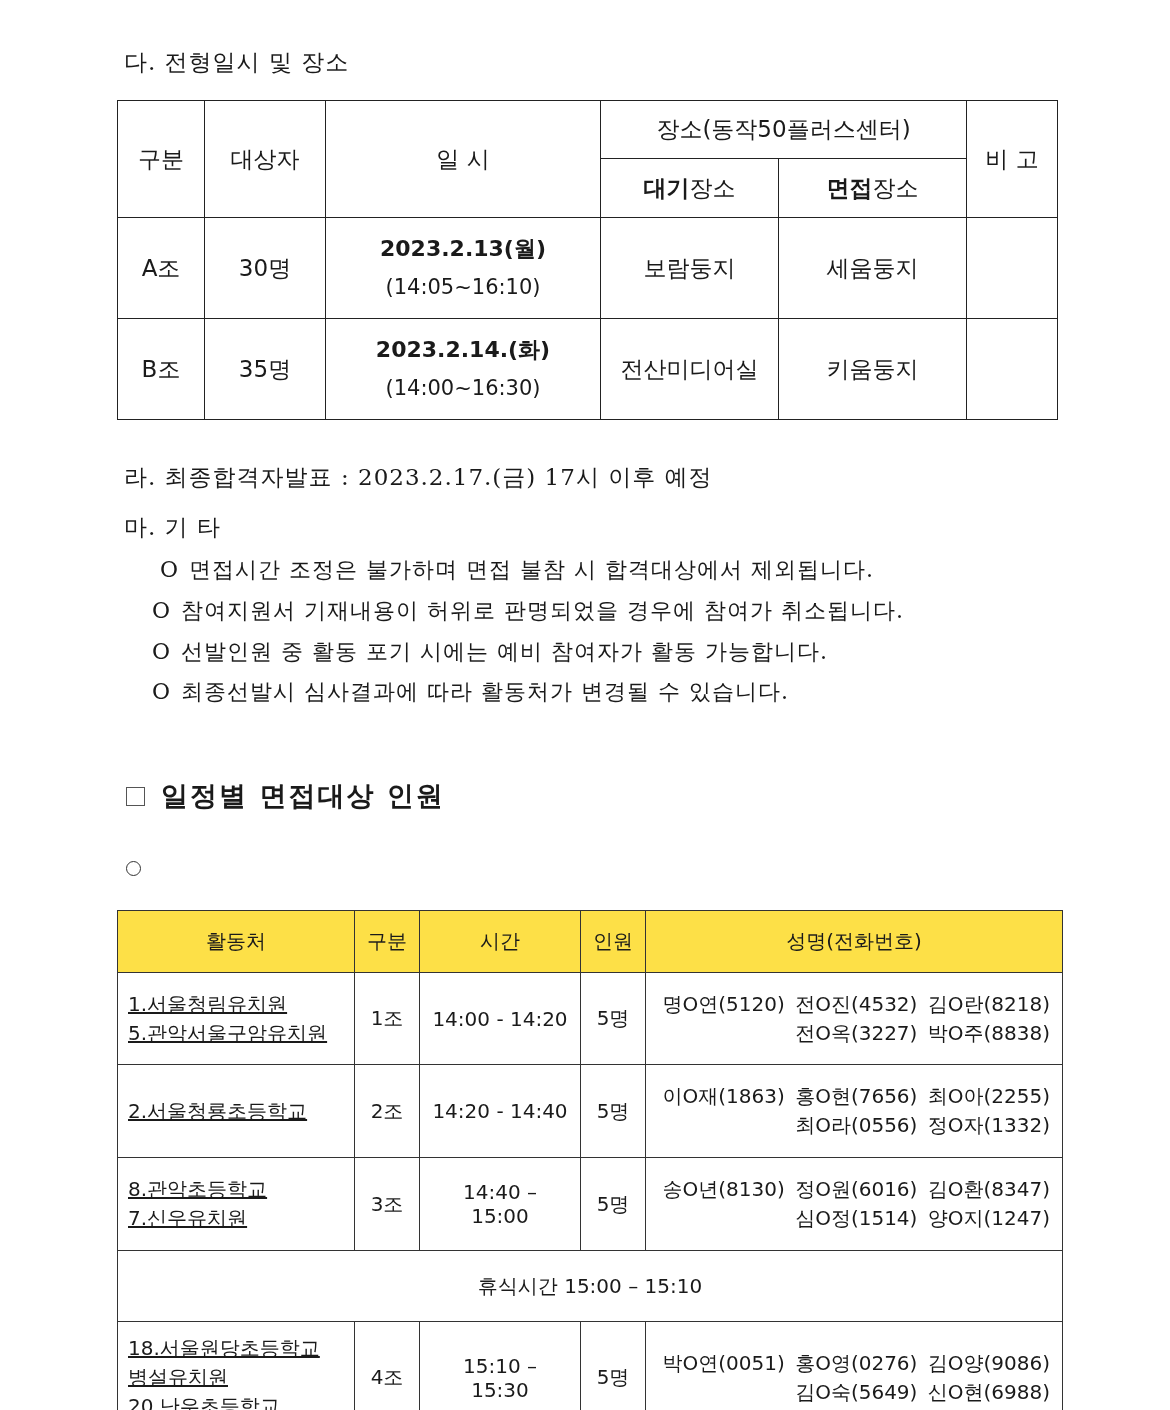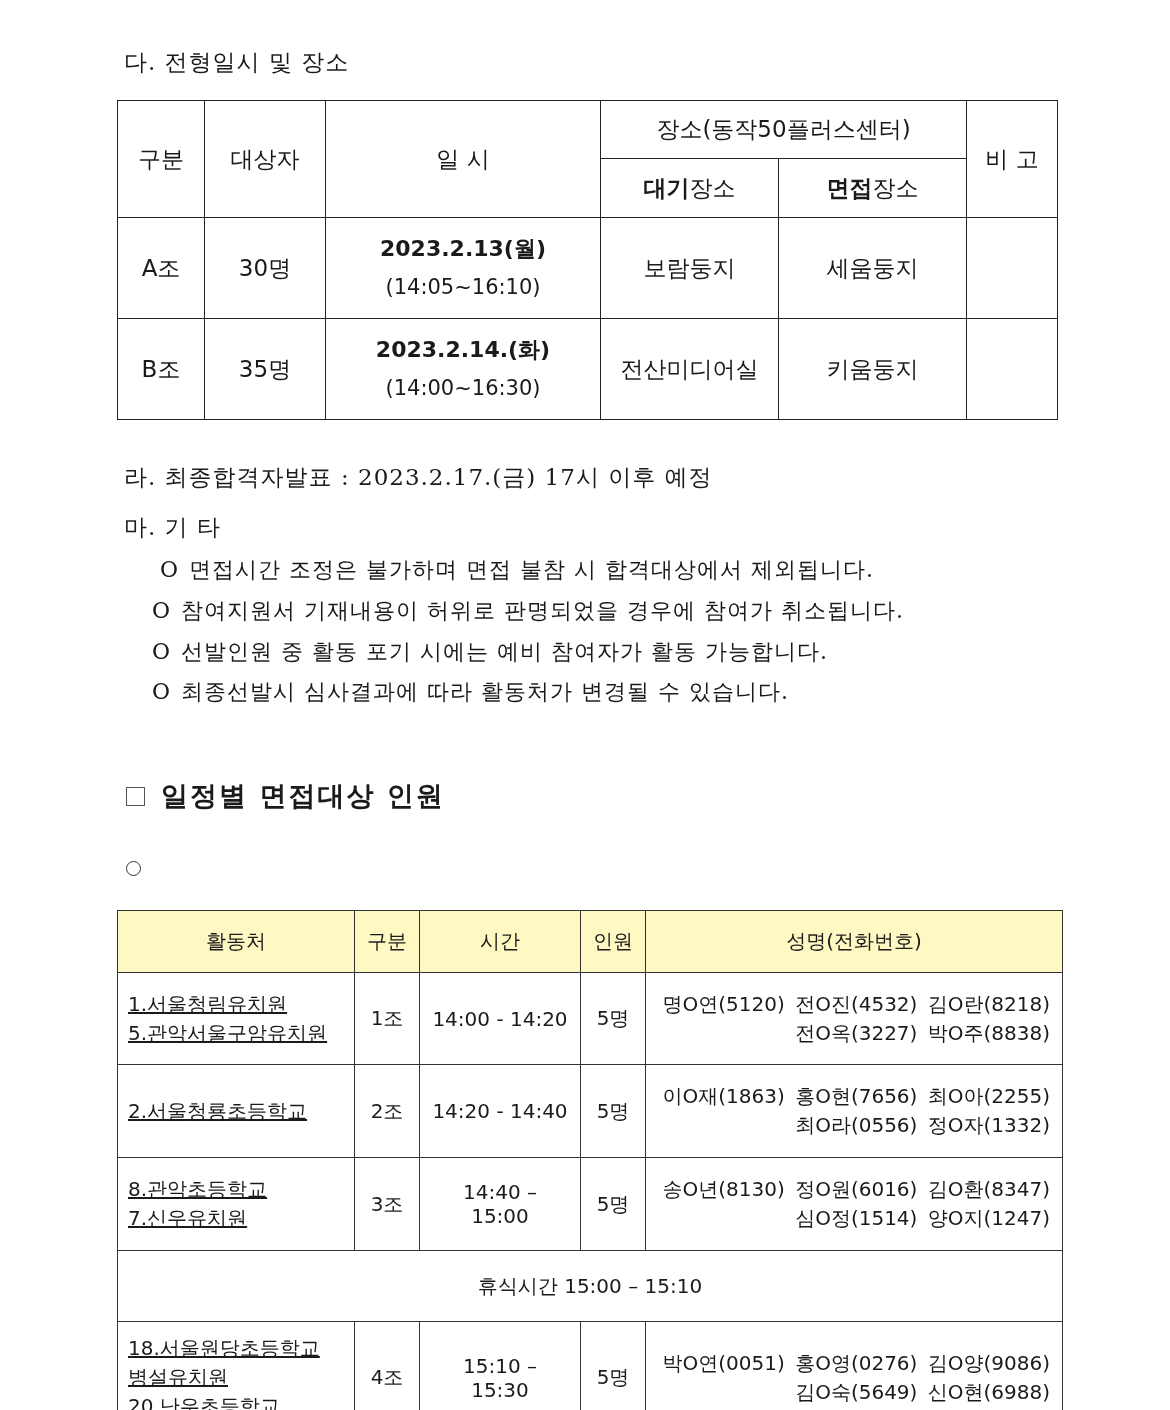--- a/index.html
+++ b/index.html
@@ -21,21 +21,21 @@
   
   #t1 { position: absolute; left: 117px; top: 100px; width: 940px; height: 308px; }
   #t1 td { border: 1.5px solid #222; font-size: 23px; font-family: "DejaVu Sans", sans-serif; }
   #t1 .date-main { font-weight: bold; font-size: 22px; display: block; line-height: 38px; }
   #t1 .date-sub { font-size: 21px; display: block; line-height: 38px; }
   #t1 b { font-weight: bold; }
 
   
   #t2 { position: absolute; left: 117px; top: 910px; width: 945px; }
   #t2 td, #t2 th { border: 1.5px solid #333; font-size: 20px; }
-  #t2 th { background: #fef9c3; font-weight: normal; height: 37px; }
+  #t2 th { background: #fde047; font-weight: normal; height: 37px; }
   #t2 td.left { text-align: left; padding-left: 10px; line-height: 29px; text-decoration: underline; }
   #t2 td.names { text-align: right; padding-left: 10px; line-height: 29px; word-spacing: 4px; }
   #t2 .name-line { display: block; white-space: nowrap; }
   #t2 .place-line { display: block; white-space: nowrap; }
 
   .section-title { font-size: 27px; font-weight: bold; letter-spacing: 2px; white-space: nowrap; }
   .checkbox-square {
     display: inline-block; width: 19px; height: 19px; border: 1.5px solid #555;
     vertical-align: -1px; margin-right: 16px; box-sizing: border-box;
   }

